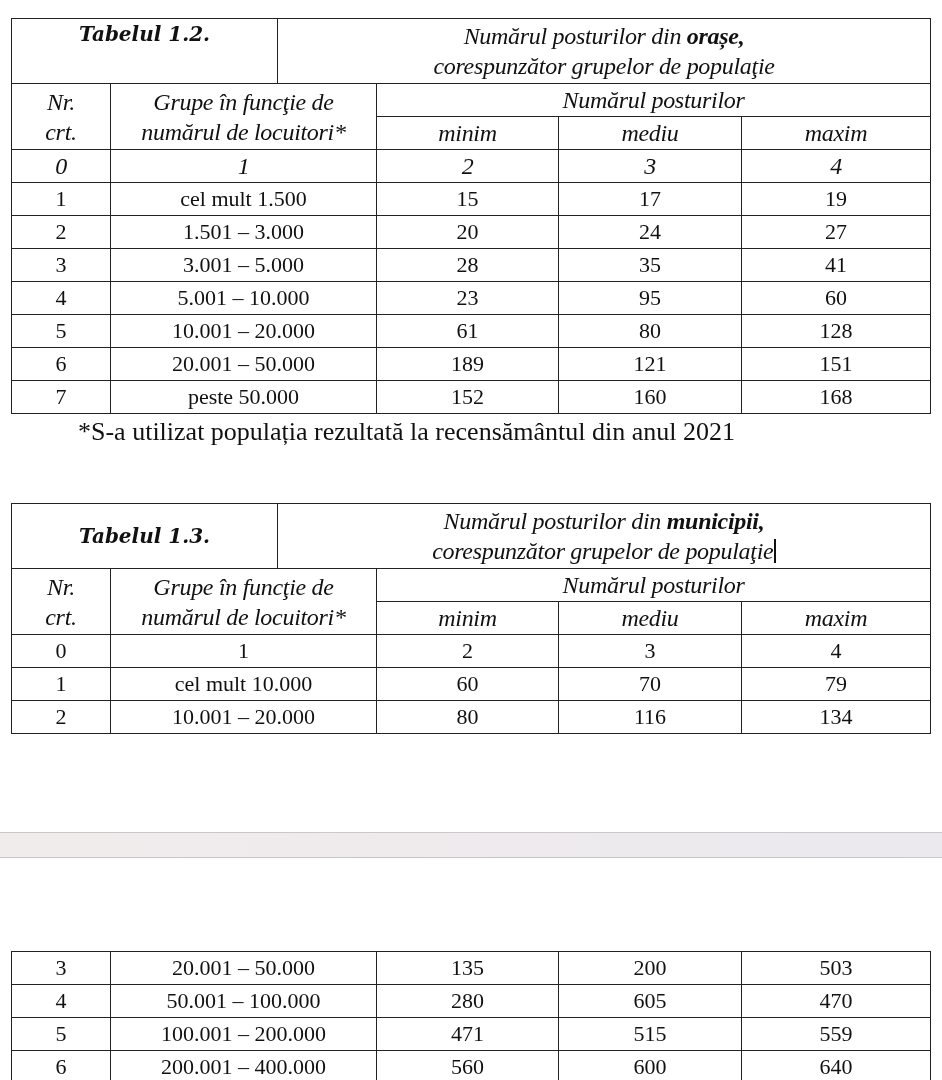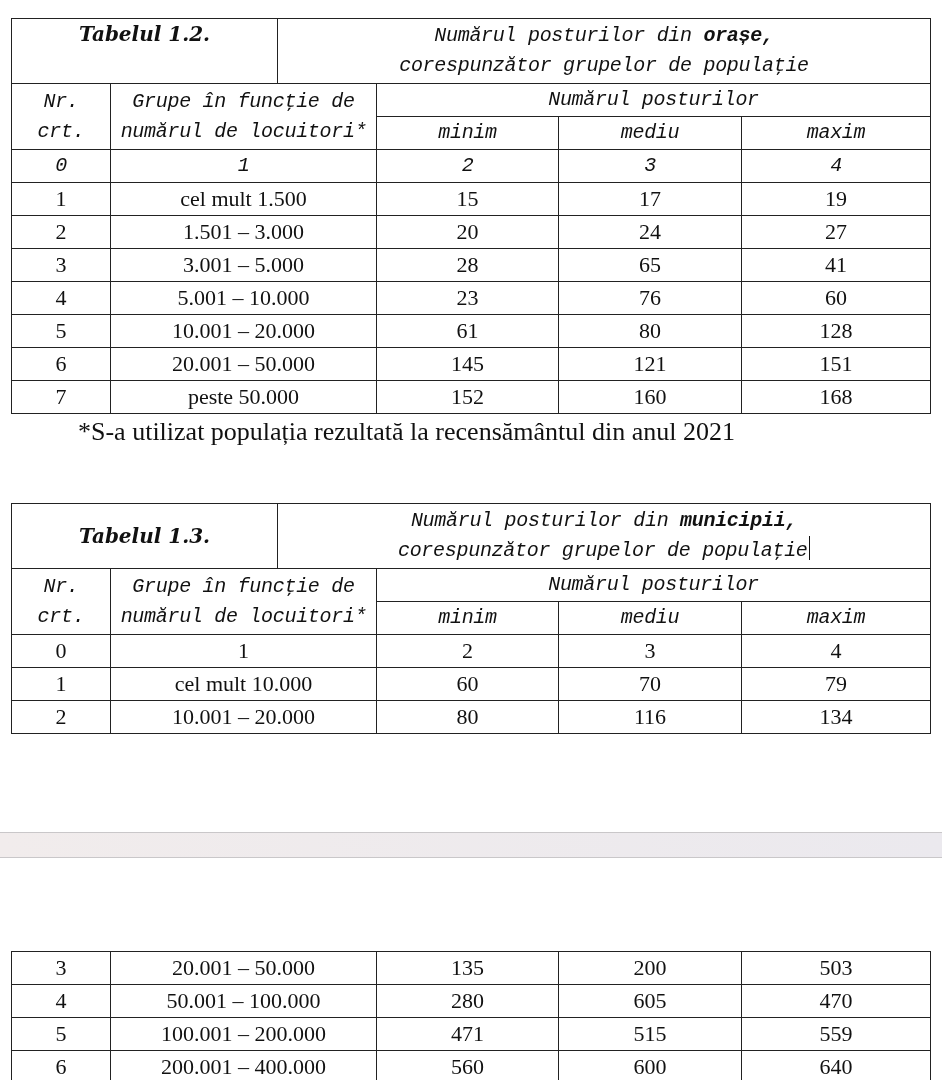--- a/index.html
+++ b/index.html
@@ -3,21 +3,21 @@
 <meta charset="utf-8">
 <style>
   html, body { margin: 0; padding: 0; }
   body {
     width: 942px; height: 1080px; overflow: hidden; position: relative;
     background: #ffffff; color: #111111;
     font-family: "Liberation Serif", "DejaVu Serif", serif;
   }
   .tbl { position: absolute; left: 11px; width: 919px; border-collapse: collapse; table-layout: fixed; }
   .tbl td { border: 1.5px solid #222; text-align: center; padding: 0; font-size: 22px; line-height: 30px; vertical-align: middle; }
-  .tbl .it { font-family: Liberation Mono, monospace; font-style: italic; font-size: 20px; letter-spacing: -0.3px; }
+  .tbl .it { font-family: Liberation Serif, serif; font-style: italic; font-size: 24px; letter-spacing: -0.3px; }
   .tbl .cap { font-family: "DejaVu Serif", serif; font-style: italic; font-weight: bold; font-size: 20px; }
   .tbl .head-title { line-height: 30px; }
   .tbl b { font-weight: bold; }
   #t12 { top: 18px; }
   #t13 { top: 503px; }
   #t13c { top: 951px; }
   .footnote { position: absolute; left: 78px; top: 420px; font-size: 26px; line-height: 24px; }
   .caret { display: inline-block; width: 1.5px; height: 24px; background: #111; vertical-align: -4px; margin-left: 1px; }
   .pagebreak {
     position: absolute; left: 0; top: 832px; width: 942px; height: 24px;
@@ -77,41 +77,41 @@
         <td>2</td>
         <td colspan="2">1.501 – 3.000</td>
         <td>20</td>
         <td>24</td>
         <td>27</td>
       </tr>
       <tr class="r-sm">
         <td>3</td>
         <td colspan="2">3.001 – 5.000</td>
         <td>28</td>
-        <td>65</td>
+        <td>35</td>
         <td>41</td>
       </tr>
       <tr class="r-sm">
         <td>4</td>
         <td colspan="2">5.001 – 10.000</td>
         <td>23</td>
-        <td>76</td>
+        <td>95</td>
         <td>60</td>
       </tr>
       <tr class="r-sm">
         <td>5</td>
         <td colspan="2">10.001 – 20.000</td>
         <td>61</td>
         <td>80</td>
         <td>128</td>
       </tr>
       <tr class="r-sm">
         <td>6</td>
         <td colspan="2">20.001 – 50.000</td>
-        <td>145</td>
+        <td>189</td>
         <td>121</td>
         <td>151</td>
       </tr>
       <tr class="r-sm">
         <td>7</td>
         <td colspan="2">peste 50.000</td>
         <td>152</td>
         <td>160</td>
         <td>168</td>
       </tr>

